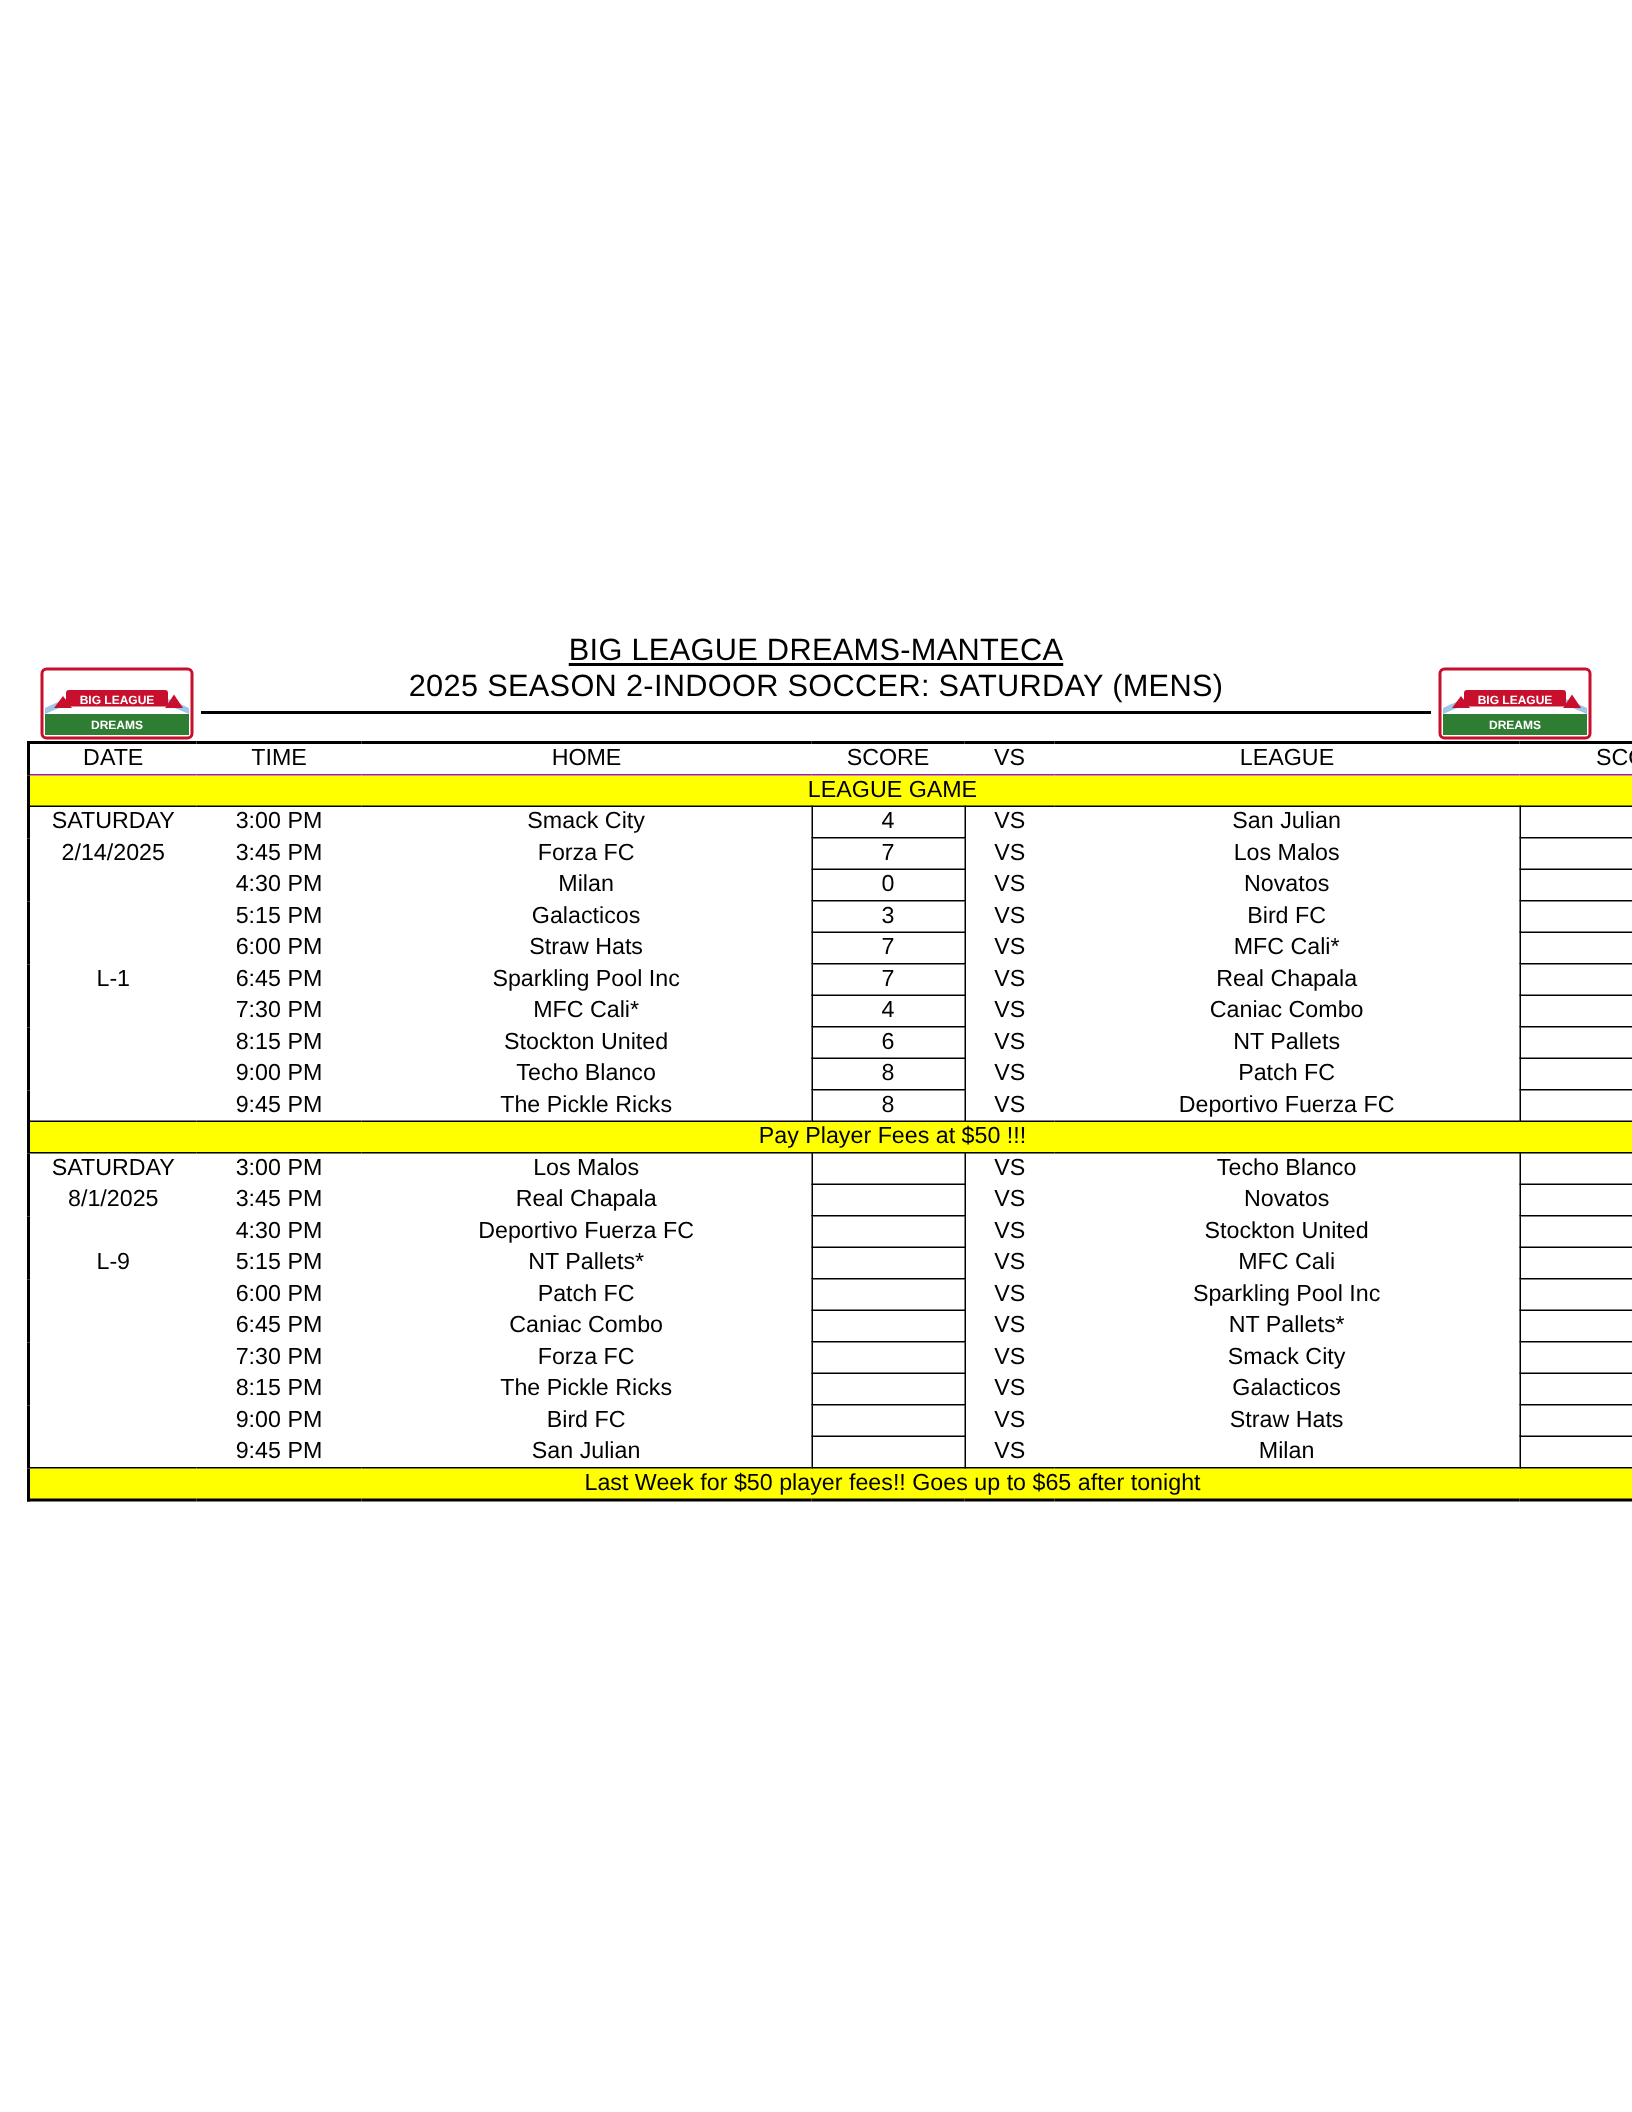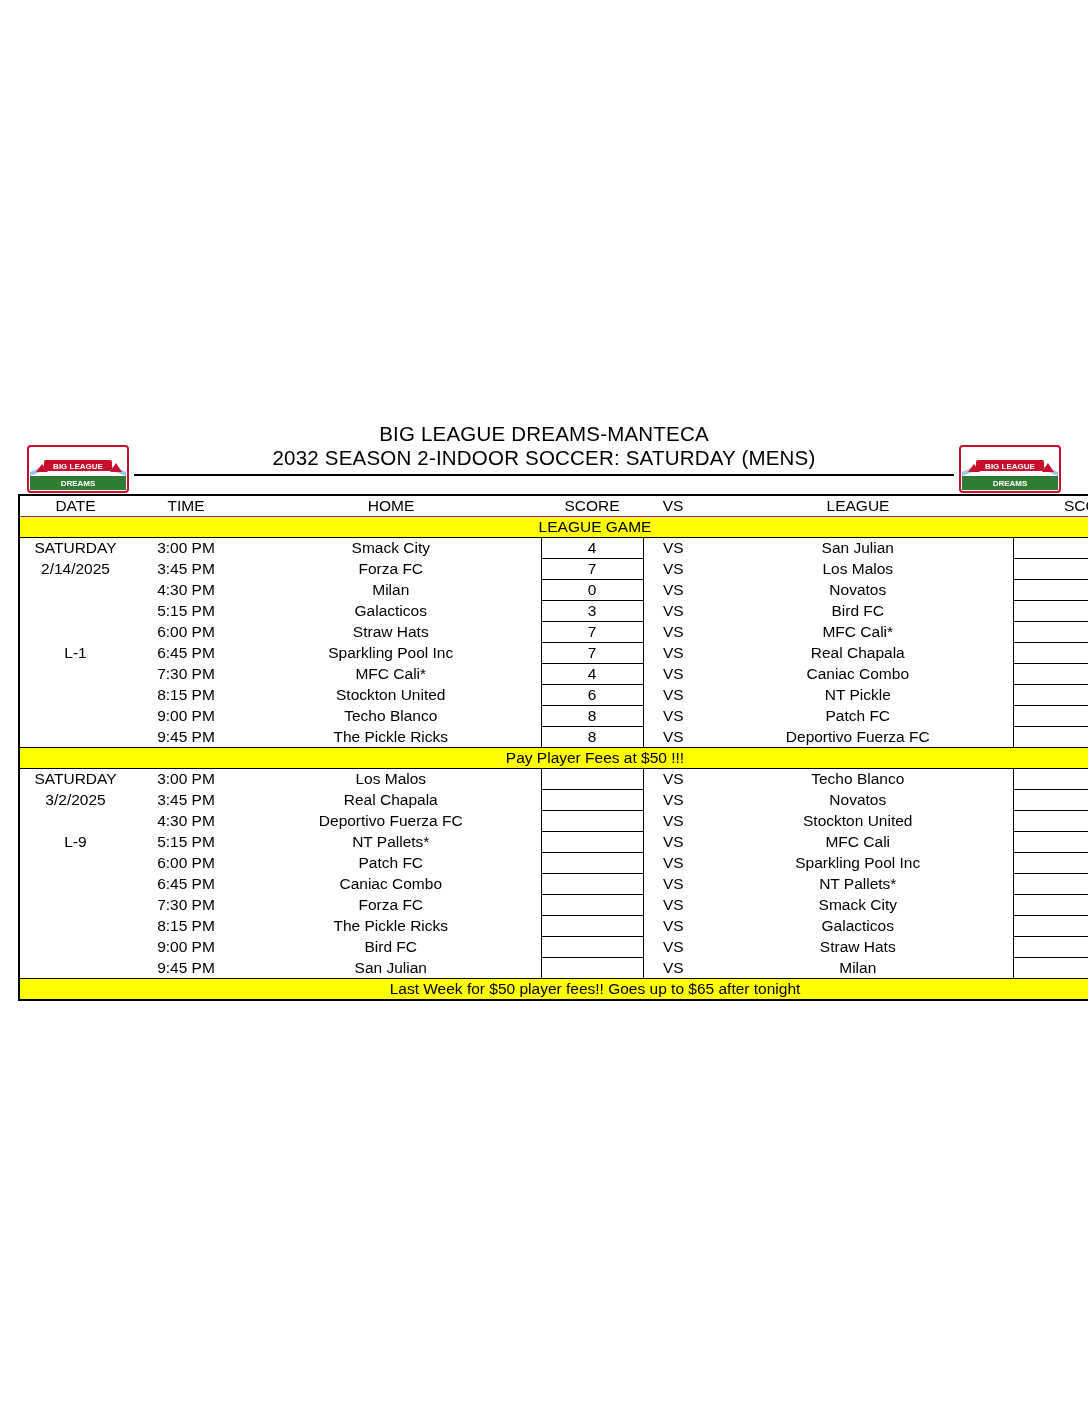--- a/index.html
+++ b/index.html
@@ -36,20 +36,21 @@
   }
   .title-block {
     text-align: center;
     padding-top: 4px;
   }
   .title-line1 {
     font-size: 20.5px;
     letter-spacing: 0.2px;
     line-height: 24px;
     white-space: nowrap;
+    text-decoration: underline;
   }
   .title-line2 {
     font-size: 20.5px;
     letter-spacing: 0.2px;
     line-height: 24px;
     white-space: nowrap;
   }
   .title-rule {
     position: absolute;
     left: 116px;
@@ -147,21 +148,21 @@
           <path d="M10 30 l6 -8 l6 8 z" fill="#c8102e"></path>
           <path d="M84 30 l6 -9 l6 9 z" fill="#c8102e"></path>
           <rect x="18" y="18" width="68" height="11" rx="2" fill="#c8102e"></rect>
           <text x="52" y="27" font-family="Liberation Sans, sans-serif" font-size="8" font-weight="bold" fill="#ffffff" text-anchor="middle">BIG LEAGUE</text>
           <text x="52" y="44" font-family="Liberation Sans, sans-serif" font-size="8" font-weight="bold" fill="#ffffff" text-anchor="middle">DREAMS</text>
         </svg>
       </div>
 
       <div class="title-block">
         <div class="title-line1">BIG LEAGUE DREAMS-MANTECA</div>
-        <div class="title-line2">2032 SEASON 2-INDOOR SOCCER: SATURDAY (MENS)</div>
+        <div class="title-line2">2025 SEASON 2-INDOOR SOCCER: SATURDAY (MENS)</div>
       </div>
       <div class="title-rule"></div>
 
       <div class="logo right">
         <svg viewBox="0 0 104 54" width="104" height="54" aria-hidden="true">
           <rect x="2" y="4" width="100" height="46" rx="3" fill="#ffffff" stroke="#c8102e" stroke-width="2"></rect>
           <path d="M4 30 Q52 6 100 30 L100 34 Q52 12 4 34 Z" fill="#9fc6e8"></path>
           <rect x="4" y="34" width="96" height="14" fill="#2e7d32"></rect>
           <path d="M10 30 l6 -8 l6 8 z" fill="#c8102e"></path>
           <path d="M84 30 l6 -9 l6 9 z" fill="#c8102e"></path>
@@ -257,21 +258,21 @@
             <td class="cell-vs vs-txt">VS</td>
             <td class="cell-guest">Caniac Combo</td>
             <td class="cell-score side-rule-right">5</td>
           </tr>
           <tr class="game">
             <td class="cell-date side-rule-left"></td>
             <td class="cell-time">8:15 PM</td>
             <td class="cell-home">Stockton United</td>
             <td class="cell-score">6</td>
             <td class="cell-vs vs-txt">VS</td>
-            <td class="cell-guest">NT Pickle</td>
+            <td class="cell-guest">NT Pallets</td>
             <td class="cell-score side-rule-right">2</td>
           </tr>
           <tr class="game">
             <td class="cell-date side-rule-left"></td>
             <td class="cell-time">9:00 PM</td>
             <td class="cell-home">Techo Blanco</td>
             <td class="cell-score">8</td>
             <td class="cell-vs vs-txt">VS</td>
             <td class="cell-guest">Patch FC</td>
             <td class="cell-score side-rule-right">6</td>
@@ -291,21 +292,21 @@
           <tr class="game">
             <td class="cell-date side-rule-left">SATURDAY</td>
             <td class="cell-time">3:00 PM</td>
             <td class="cell-home">Los Malos</td>
             <td class="cell-score"></td>
             <td class="cell-vs vs-txt">VS</td>
             <td class="cell-guest">Techo Blanco</td>
             <td class="cell-score side-rule-right"></td>
           </tr>
           <tr class="game">
-            <td class="cell-date side-rule-left">3/2/2025</td>
+            <td class="cell-date side-rule-left">8/1/2025</td>
             <td class="cell-time">3:45 PM</td>
             <td class="cell-home">Real Chapala</td>
             <td class="cell-score"></td>
             <td class="cell-vs vs-txt">VS</td>
             <td class="cell-guest">Novatos</td>
             <td class="cell-score side-rule-right"></td>
           </tr>
           <tr class="game">
             <td class="cell-date side-rule-left"></td>
             <td class="cell-time">4:30 PM</td>

